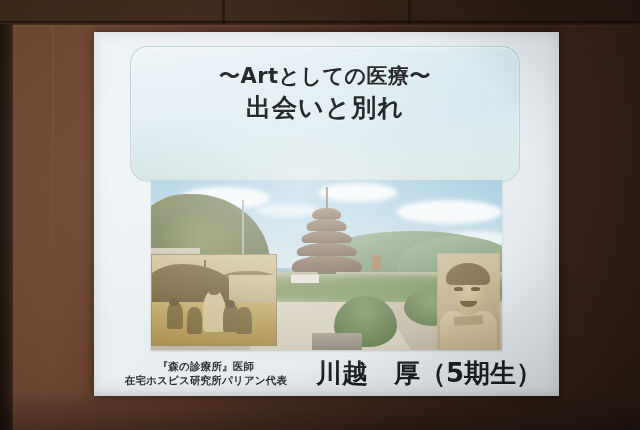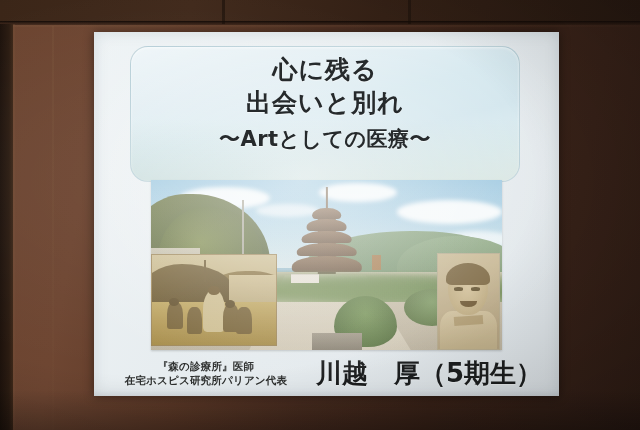--- a/index.html
+++ b/index.html
@@ -385,23 +385,22 @@
   <div class="wall-left-seam"></div>
   <div class="wall-col-seam"></div>
 
   <div id="projection-screen">
     <div class="screen-surface"></div>
 
     <div id="slide">
 
       <div id="title-box">
         <div class="title-haze"></div>
-        <div class="title-line title-line-1">心に残る</div>
+        <div class="title-line title-line-3">〜Artとしての医療〜</div>
         <div class="title-line title-line-2">出会いと別れ</div>
-        <div class="title-line title-line-3">〜Artとしての医療〜</div>
       </div>
 
       <div id="slide-photo">
         <div class="ph-sky"></div>
         <div class="ph-cloud c1"></div>
         <div class="ph-cloud c2"></div>
         <div class="ph-cloud c3"></div>
         <div class="ph-cloud c4"></div>
         <div class="ph-cloud c5"></div>
         <div class="ph-hills-far"></div>

